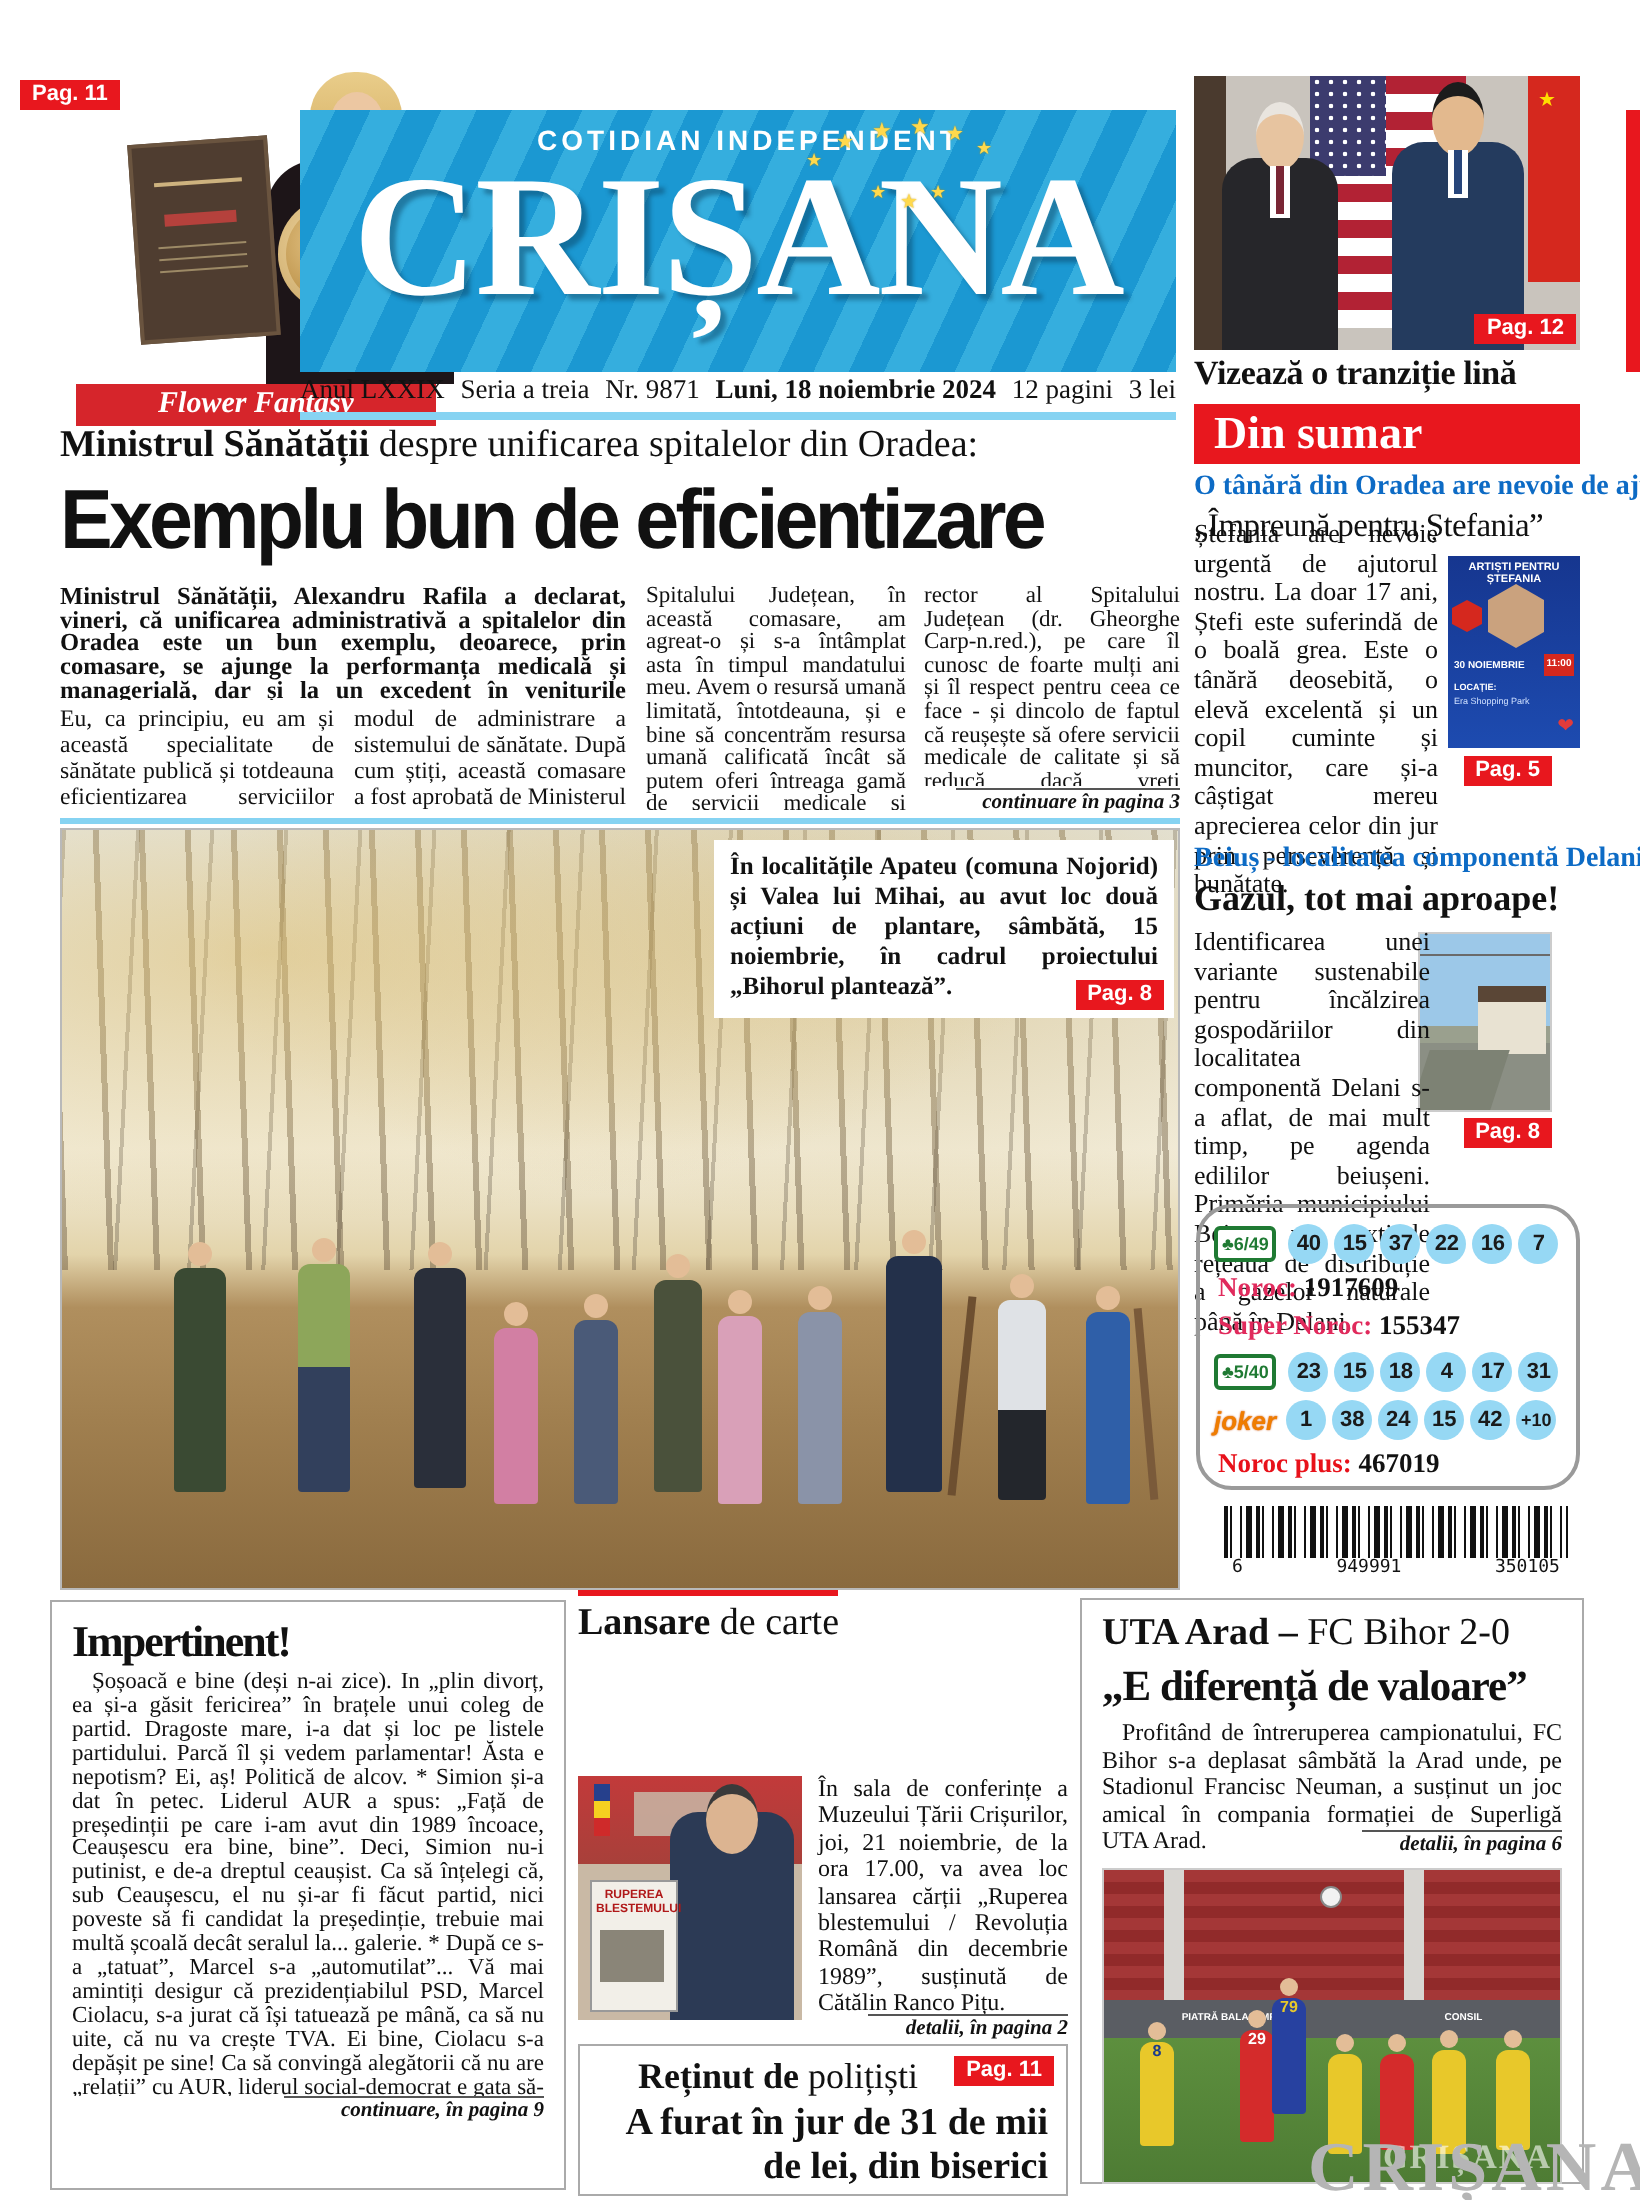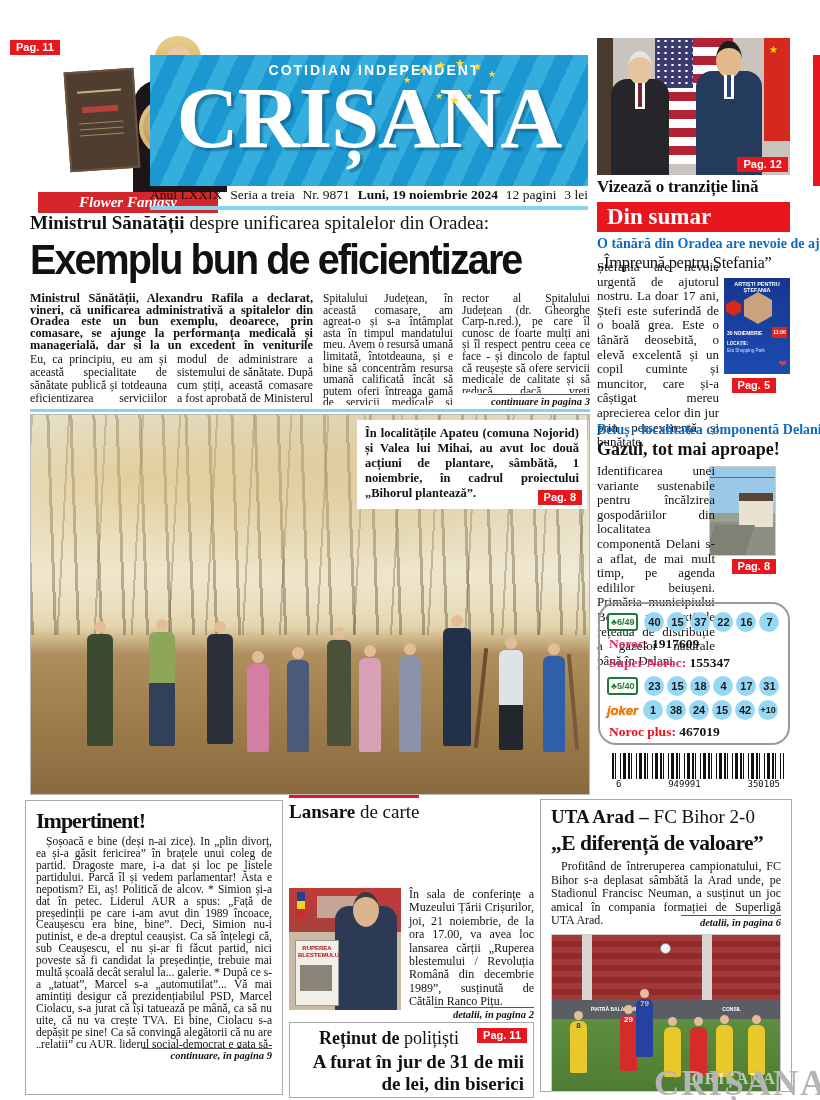--- a/index.html
+++ b/index.html
@@ -80,21 +80,21 @@
     <span class="star" style="left:285px;top:36px;font-size:9px;">★</span>
     <span class="star" style="left:300px;top:40px;font-size:10px;">★</span>
     <span class="star" style="left:315px;top:36px;font-size:9px;">★</span>
   </div>
   <div class="abs" style="left:813px;top:55px;width:7px;height:131px;background:#e8171e;"></div>
 
   <div class="info-bar">
     <span>Anul LXXIX</span>
     <span>Seria a treia</span>
     <span>Nr. 9871</span>
-    <span style="font-weight:bold;">Luni, 19 noiembrie 2024</span>
+    <span style="font-weight:bold;">Luni, 18 noiembrie 2024</span>
     <span>12 pagini</span>
     <span>3 lei</span>
   </div>
 
   <div class="abs" style="left:597px;top:38px;width:193px;height:137px;background:#c9c4bd;overflow:hidden;">
     <span class="abs" style="left:0;top:0;width:16px;height:100%;background:#4a3a2e;"></span>
     <span class="abs" style="left:58px;top:0;width:78px;height:92%;background:repeating-linear-gradient(180deg,#b22234 0 9px,#fff 9px 18px);">
       <span class="abs" style="left:0;top:0;width:38px;height:50px;background:#3c3b6e;background-image:radial-gradient(circle,#fff 1px,transparent 1.3px);background-size:7px 6px;"></span>
     </span>
     <span class="abs" style="right:0;top:0;width:26px;height:75%;background:#d5281e;">
@@ -174,21 +174,21 @@
         <b style="width:24px;height:100px;background:linear-gradient(#dfe2e6 0 55%,#23262c 55%);"></b>
       </span>
     <span class="person" style="left:512px;bottom:42px;">
         <i></i>
         <b style="width:22px;height:96px;background:#2f5fa8;"></b>
       </span>
     <span class="abs" style="left:448px;bottom:46px;width:4px;height:100px;background:#6d4f30;transform:rotate(6deg);"></span>
     <span class="abs" style="left:540px;bottom:44px;width:4px;height:96px;background:#7a5a3a;transform:rotate(-5deg);"></span>
 
     <div class="abs jtext" style="left:326px;top:5px;width:230px;background:#fff;padding:6px 8px 8px;font-weight:bold;font-size:12.5px;line-height:15px;box-sizing:border-box;">
-      <span>În localitățile Apateu (comuna Nojorid) și Valea lui Mihai, au avut loc două acțiuni de plantare, sâmbătă, 1 noiembrie, în cadrul proiectului „Bihorul plantează”.</span>
+      <span>În localitățile Apateu (comuna Nojorid) și Valea lui Mihai, au avut loc două acțiuni de plantare, sâmbătă, 15 noiembrie, în cadrul proiectului „Bihorul plantează”.</span>
       <span class="badge" style="right:5px;bottom:4px;left:auto;top:auto;">Pag. 8</span>
     </div>
   </div>
 
   <div class="abs" style="left:597px;top:236px;width:193px;height:182px;">
     <div class="kicker-blue">O tânără din Oradea are nevoie de ajutor</div>
     <div style="font-weight:normal;font-size:16.5px;letter-spacing:-0.3px;white-space:nowrap;margin:1px 0 3px;">„Împreună pentru Ștefania”</div>
     <div style="font-size:13px;line-height:14.6px;">
       <span class="abs" style="right:0;top:42px;width:66px;height:96px;background:linear-gradient(#16368f,#1d4bb0);overflow:hidden;">
         <span class="abs" style="left:0;right:0;top:3px;text-align:center;color:#fff;font:bold 5.5px 'Liberation Sans',sans-serif;">ARTIȘTI PENTRU ȘTEFANIA</span>

